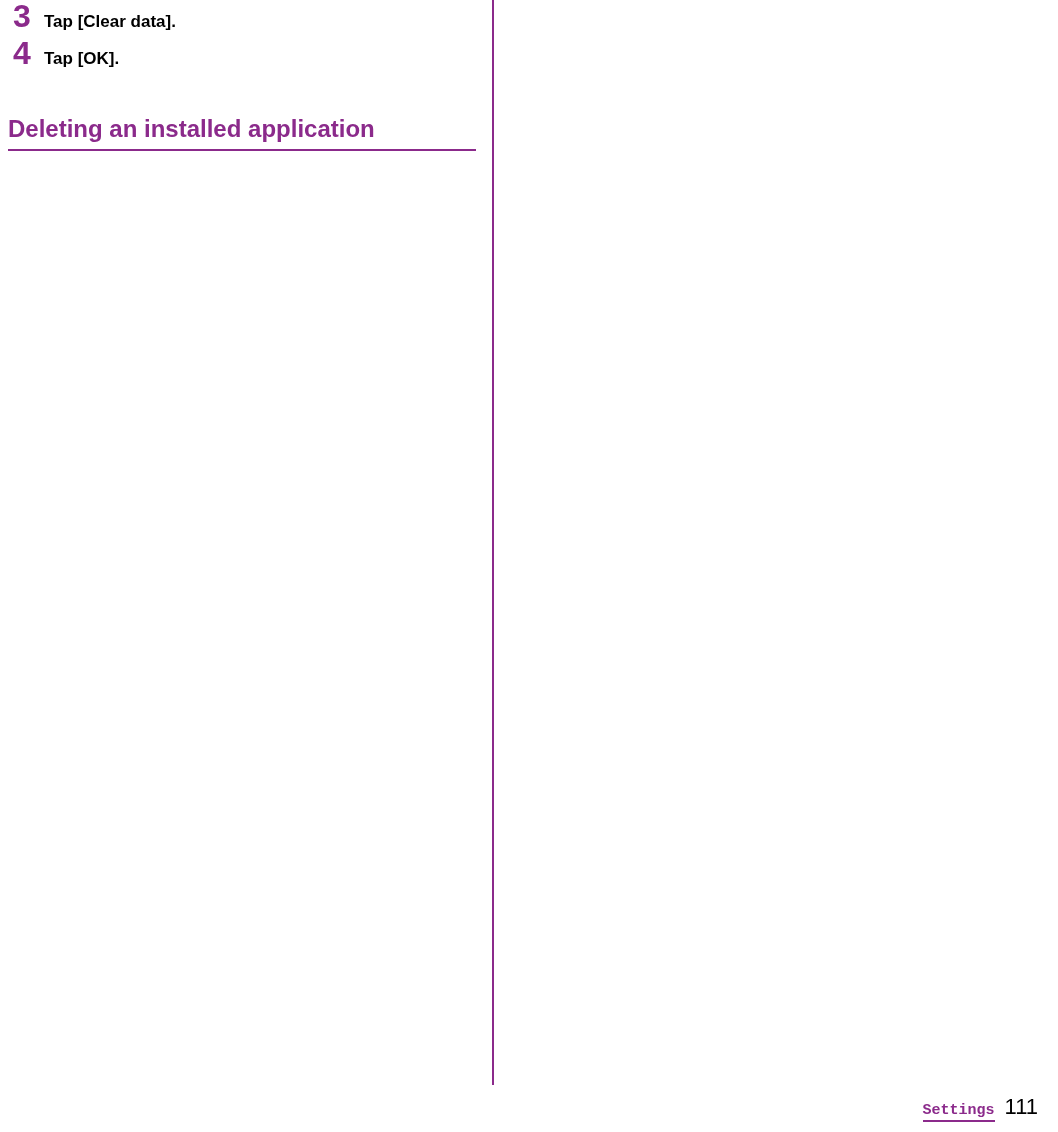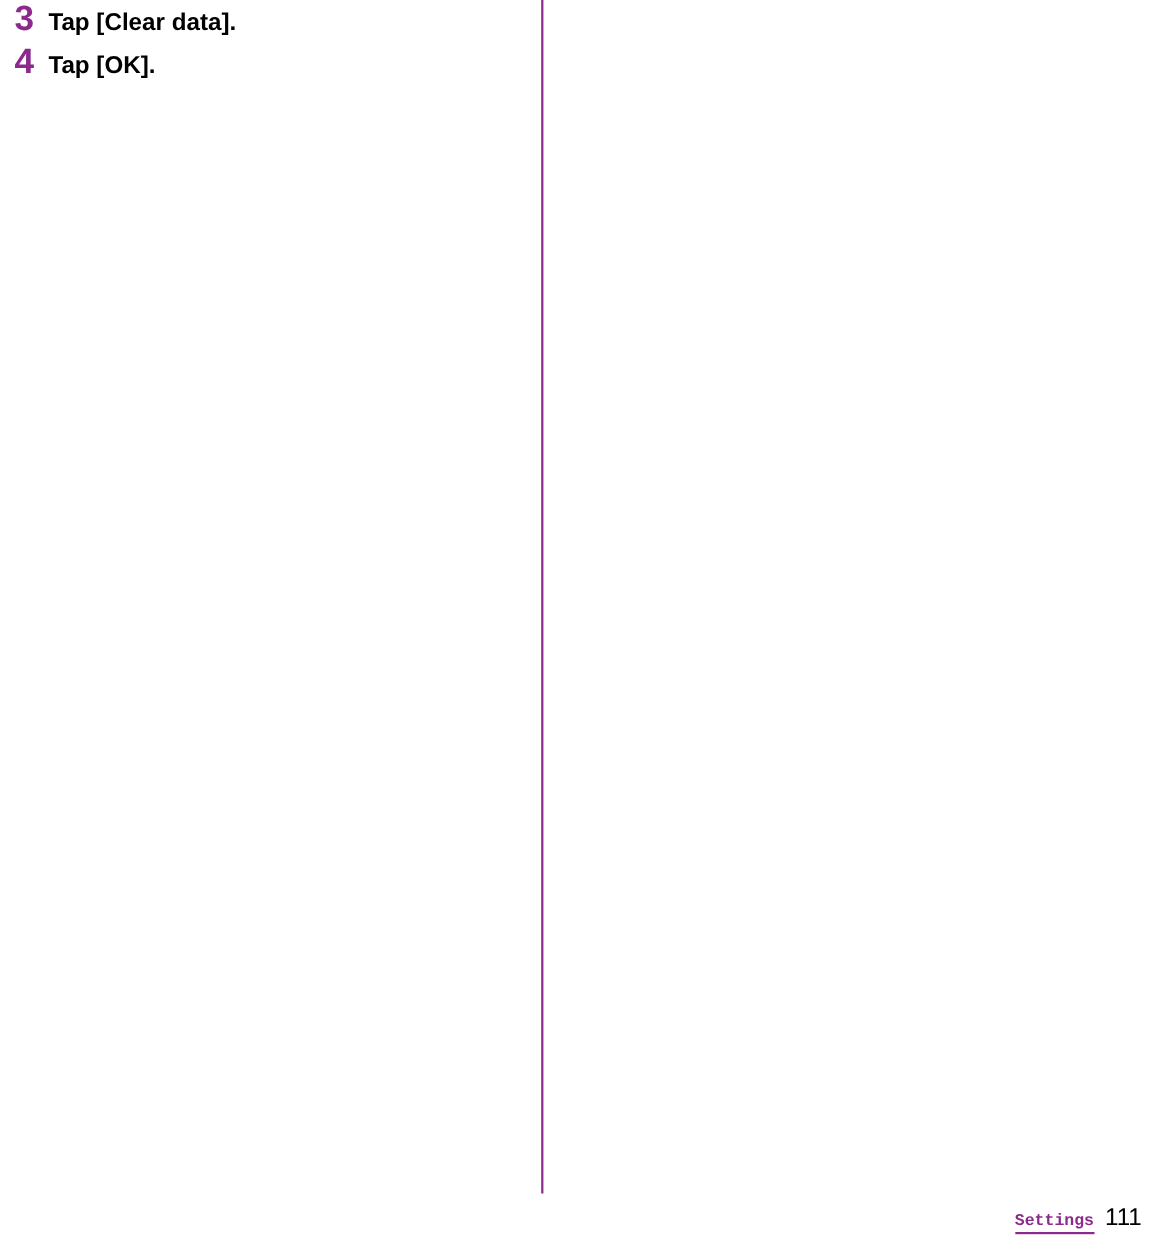--- a/index.html
+++ b/index.html
@@ -47,21 +47,21 @@
     .step-number {
       font-size: 32px;
       font-weight: bold;
       color: #8b2a8b;
       width: 44px;
       text-align: center;
       line-height: 1;
     }
     
     .step-text {
-      font-size: 22px;
+      font-size: 17px;
       font-weight: bold;
       color: #000000;
       line-height: 1.3;
       padding-top: 0px;
     }
     
     .section-heading {
       font-size: 24px;
       font-weight: bold;
       color: #8b2a8b;
@@ -104,20 +104,21 @@
     <div class="step-item">
       <span class="step-number">3</span>
       <span class="step-text">Tap [Clear data].</span>
     </div>
 
     <div class="step-item">
       <span class="step-number">4</span>
       <span class="step-text">Tap [OK].</span>
     </div>
 
+    <h2 class="section-heading">Deleting an installed application</h2>
 
   </div>
 
   <div class="divider"></div>
 
   <div class="right-column"></div>
 </div>
 
 <div class="footer">
   <span class="footer-label">Settings</span>

